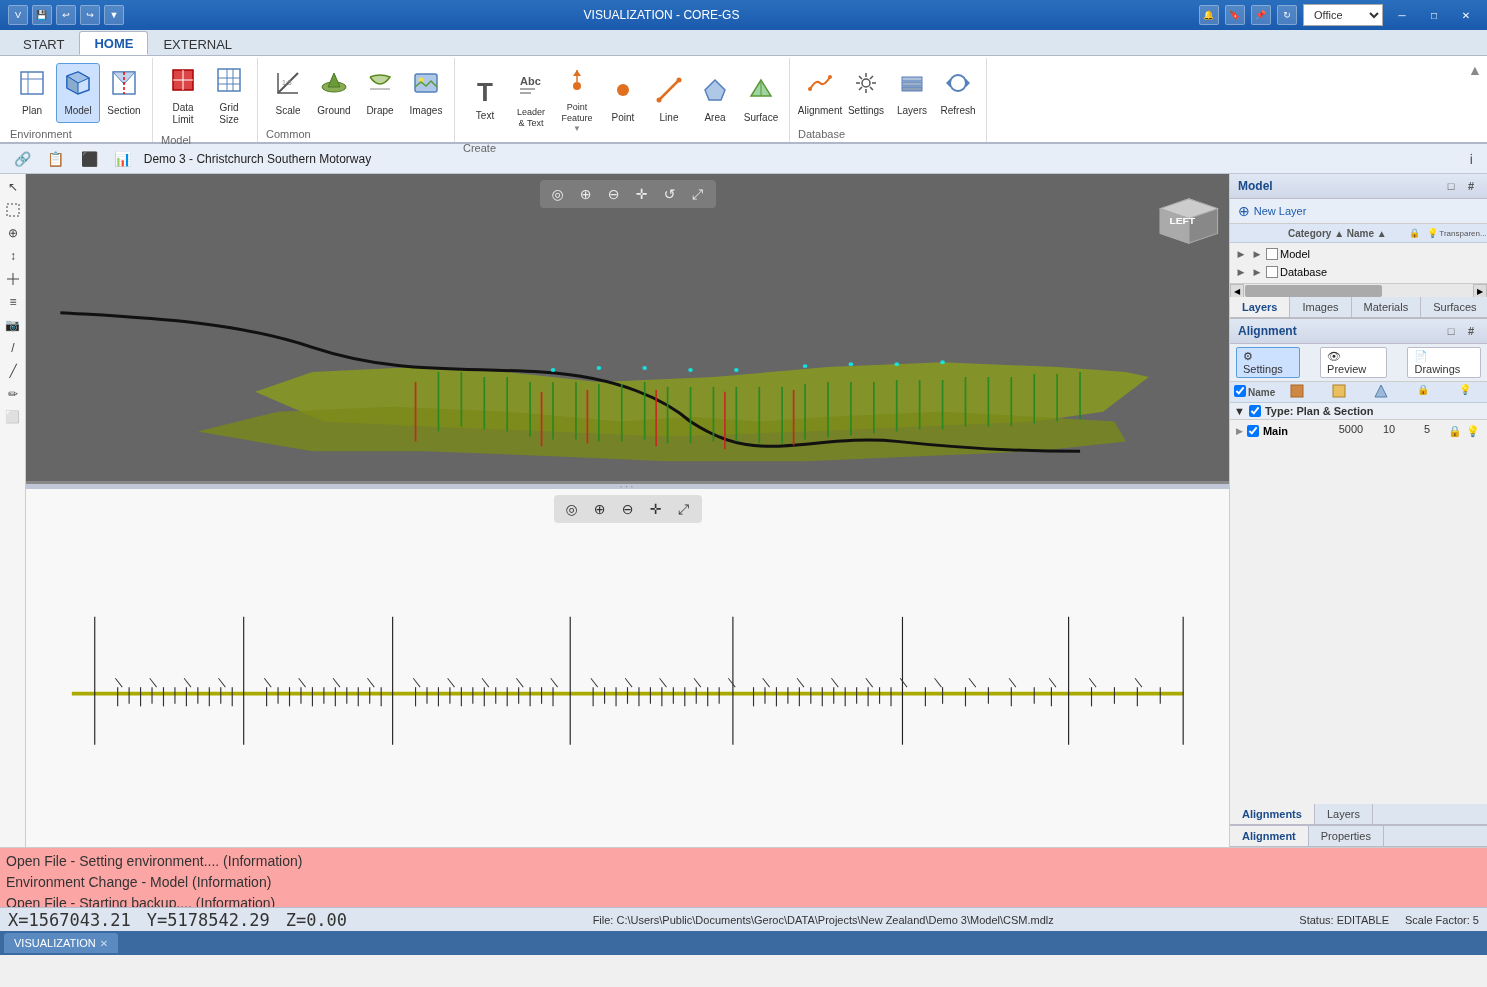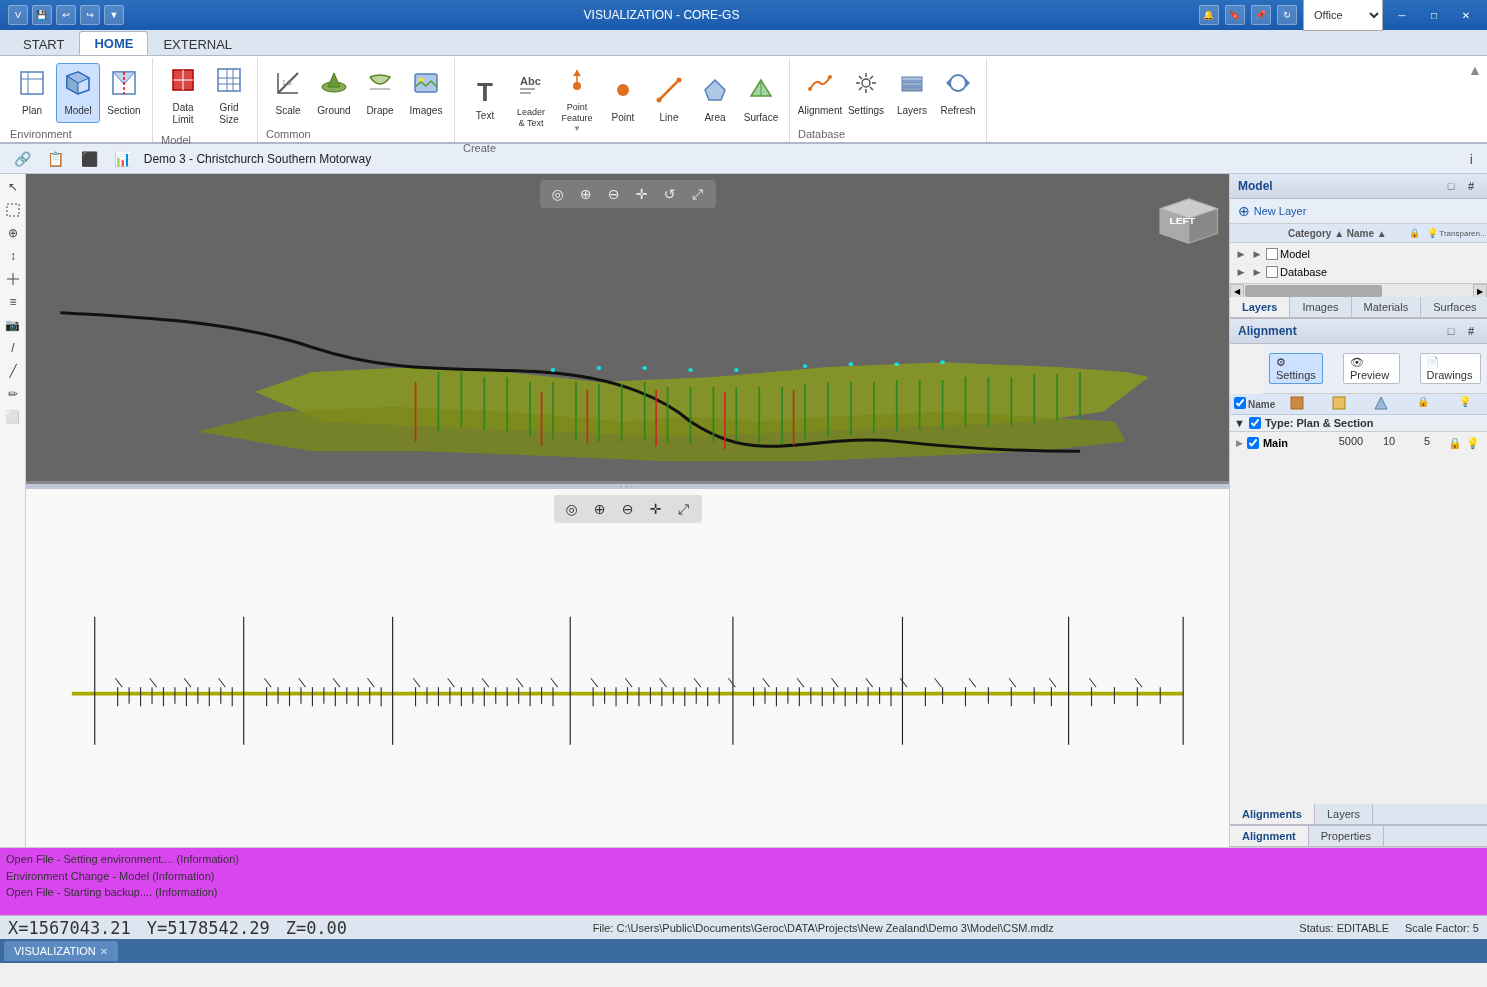--- a/index.html
+++ b/index.html
@@ -11,21 +11,21 @@
       color: white;
       height: 30px;
       display: flex;
       align-items: center;
       padding: 0 8px;
       user-select: none;
     }
     #titlebar .title { flex: 1; text-align: center; font-size: 12px; font-weight: 500; }
     #titlebar .tb-icons { display: flex; gap: 4px; align-items: center; }
     .tb-icon-btn { width: 20px; height: 20px; background: rgba(255,255,255,0.2); border: 1px solid rgba(255,255,255,0.3); color: white; font-size: 9px; display: flex; align-items: center; justify-content: center; cursor: pointer; border-radius: 2px; }
-    .dropdown-tb { background: white; color: #333; border: 1px solid #aaa; padding: 1px 6px; font-size: 11px; height: 32px; cursor: pointer; min-width: 80px; }
+    .dropdown-tb { background: white; color: #333; border: 1px solid #aaa; padding: 1px 6px; font-size: 11px; height: 22px; cursor: pointer; min-width: 80px; }
     .win-ctrl { width: 26px; height: 20px; display: flex; align-items: center; justify-content: center; color: white; font-size: 10px; cursor: pointer; }
 
     
     #ribbon-tabs {
       background: #dce6f1;
       height: 26px;
       display: flex;
       align-items: flex-end;
       padding: 0 8px;
       border-bottom: 1px solid #b0b8c8;
@@ -279,24 +279,23 @@
       color: #444;
     }
     .panel-tab.active { background: #f0f0f0; font-weight: 600; color: #1a4a8a; }
 
     
     #alignment-panel { flex: 1; display: flex; flex-direction: column; }
     .align-toolbar {
       display: flex;
       align-items: center;
       gap: 20px;
-      padding: 9px 6px;
+      padding: 3px 6px;
       background: #eaeef5;
       border-bottom: 1px solid #ccc;
-      margin-left: 33px;
     }
     .align-tool-btn {
       padding: 2px 6px;
       font-size: 11px;
       border: 1px solid #bbc;
       border-radius: 2px;
       background: white;
       cursor: pointer;
       color: #333;
     }
@@ -333,26 +332,26 @@
       padding: 3px 6px;
       font-size: 11px;
       gap: 4px;
       border-bottom: 1px solid #eee;
     }
     .align-val { width: 36px; text-align: center; color: #333; }
     .align-icon-col { width: 16px; height: 16px; display: flex; align-items: center; justify-content: center; }
 
     
     #log-area {
-      height: 68px;
-      background: #d946ef;
+      height: 60px;
+      background: #fca5a5;
       border-top: 1px solid #ccc;
       padding: 3px 6px;
       overflow-y: auto;
-      font-size: 11px;
+      font-size: 14px;
       color: #333;
     }
     .log-line { line-height: 1.5; }
 
     
     #status-bar {
       height: 24px;
       background: #dde6f0;
       border-top: 1px solid #bbc;
       display: flex;

